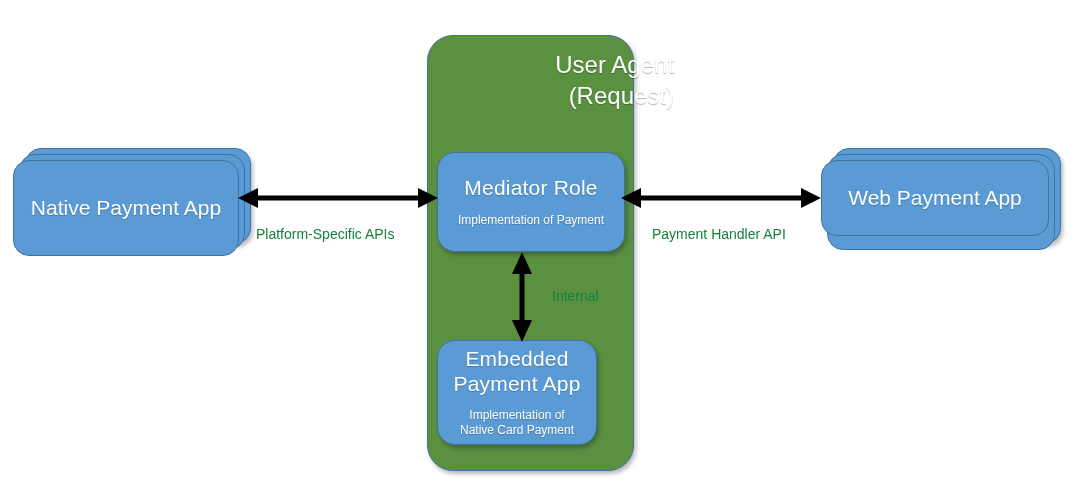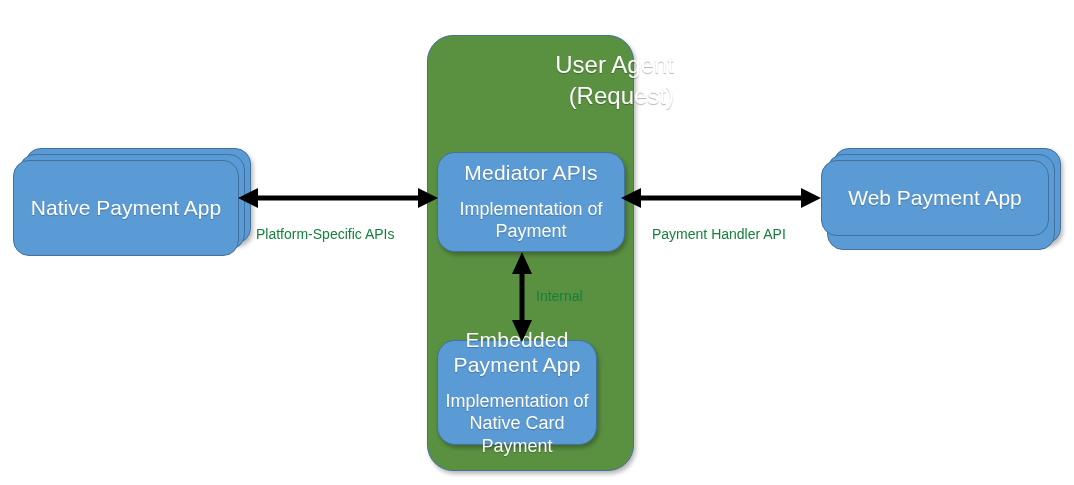--- a/index.html
+++ b/index.html
@@ -79,21 +79,21 @@
     text-shadow: 0 1px 1px rgba(0,0,0,0.3);
     pointer-events: none;
     margin-left: 40px;
   }
 
   .inner-title {
     font-size: 21px;
     letter-spacing: 0.2px;
   }
   .inner-sub {
-    font-size: 18px;
+    font-size: 12px;
     line-height: 1.25;
     margin-top: 12px;
   }
 
   
   .arrow-h {
     position: absolute;
     height: 24px;
   }
   .arrow-v {
@@ -121,21 +121,21 @@
   </div>
 
   <div id="user-agent-box"></div>
 
   <div id="user-agent-title">
     <div>User Agent</div>
     <div>(Request)</div>
   </div>
 
   <div class="node card-shadow" style="left:437px; top:152px; width:188px; height:100px; border-radius:18px;">
-    <div class="inner-title">Mediator  APIs</div>
+    <div class="inner-title">Mediator  Role</div>
     <div class="inner-sub">
       <div>Implementation of Payment</div>
     </div>
   </div>
 
   <div class="node card-shadow" style="left:437px; top:340px; width:160px; height:105px; border-radius:18px;">
     <div class="inner-title">
       <div>Embedded</div>
       <div>Payment App</div>
     </div>
@@ -165,15 +165,15 @@
     <polygon points="0,12 20,2 20,22" fill="#000000"></polygon>
     <polygon points="200,12 180,2 180,22" fill="#000000"></polygon>
   </svg>
   <div class="arrow-label" style="left:652px; top:226px;">Payment Handler API</div>
 
   <svg class="arrow-v" style="left:510px; top:252px; width:24px; height:90px;" viewBox="0 0 24 90" xmlns="http://www.w3.org/2000/svg">
     <line x1="12" y1="16" x2="12" y2="74" stroke="#000000" stroke-width="5"></line>
     <polygon points="12,0 2,22 22,22" fill="#000000"></polygon>
     <polygon points="12,90 2,68 22,68" fill="#000000"></polygon>
   </svg>
-  <div class="arrow-label" style="left:536px; top:288px;">Internal</div>
+  <div class="arrow-label" style="left:552px; top:288px;">Internal</div>
 
 </div>
 
 </body></html>

